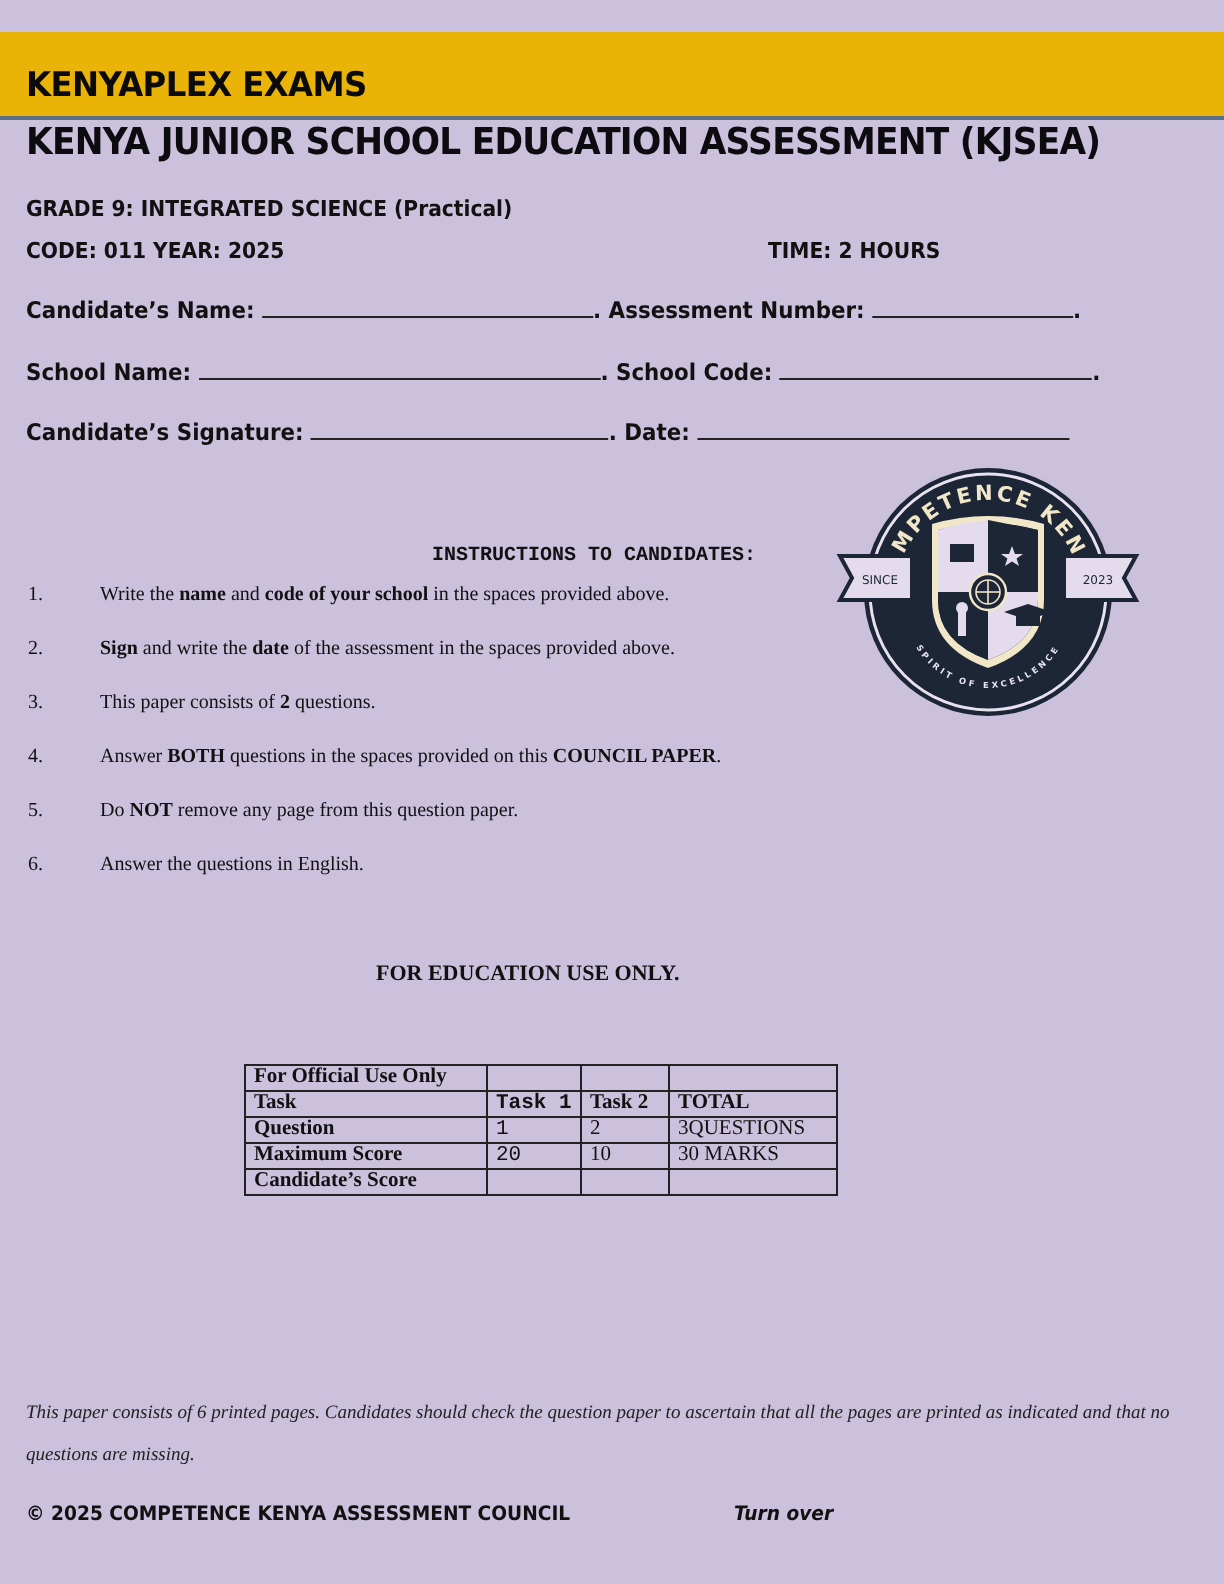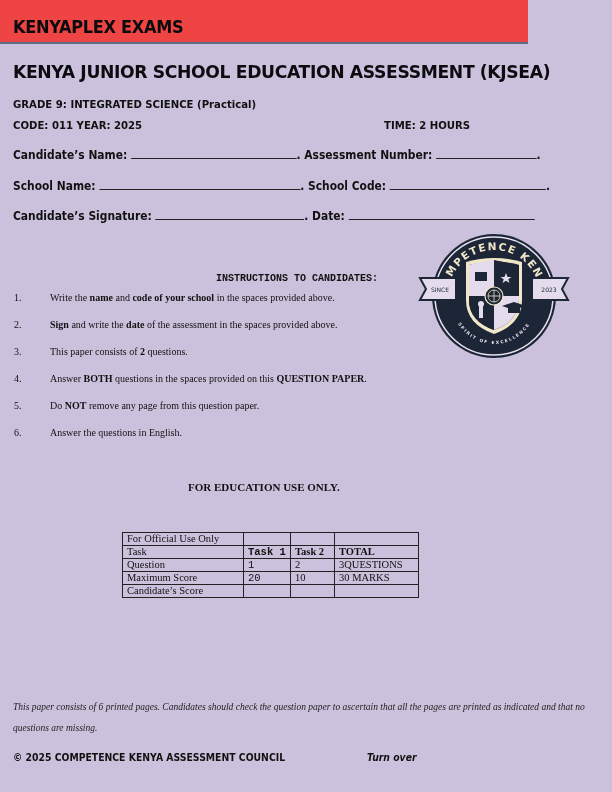--- a/index.html
+++ b/index.html
@@ -3,22 +3,22 @@
   <meta charset="utf-8">
   <style>
     html, body { margin: 0; padding: 0; }
     body {
       width: 612px; height: 792px; position: relative; overflow: hidden;
       background: #cbc1dc;
       font-family: "Liberation Sans", sans-serif;
       color: #111;
     }
     .topbar {
-      position: absolute; left: 0; top: 0; width: 528px; height: 42px;
-      background: #ef4444;
+      position: absolute; left: 0; top: 16px; width: 612px; height: 42px;
+      background: #eab308;
       border-bottom: 2px solid #5a6f86;
     }
     .brand {
       position: absolute; left: 13px; top: 17px;
       font-family: "DejaVu Sans", sans-serif; font-weight: bold;
       font-size: 17px; letter-spacing: -0.3px; color: #0b0b0b;
       transform: scaleX(0.95); transform-origin: left;
     }
     .sans-b { font-family: "DejaVu Sans", sans-serif; font-weight: bold; }
     .title {
@@ -46,21 +46,21 @@
     }
     table.score {
       position: absolute; left: 122px; top: 532px;
       border-collapse: collapse;
       font-family: "Liberation Serif", serif; font-size: 10.5px;
     }
     table.score td {
       border: 1px solid #222; height: 12px; line-height: 12px; padding: 0 4px;
       white-space: nowrap;
     }
-    table.score td.c0 { width: 112px; font-weight: normal; }
+    table.score td.c0 { width: 112px; font-weight: bold; }
     table.score td.c1 { width: 38px; font-family: Liberation Mono, monospace; }
     table.score td.c2 { width: 35px; margin-left: 28px; }
     table.score td.c3 { width: 75px; }
     table.score tr.hdr td.c1, table.score tr.hdr td.c2, table.score tr.hdr td.c3 { font-weight: bold; }
     .note {
       position: absolute; left: 13px; top: 697px; width: 585px;
       font-family: "Liberation Serif", serif; font-style: italic; font-size: 9.5px; line-height: 21px;
       color: #222;
     }
     .copyright {
@@ -151,21 +151,21 @@
   <li>
       <span class="num">2.</span>
       <span class="txt"><b>Sign</b><span> and write the </span><b>date</b><span> of the assessment in the spaces provided above.</span></span>
     </li>
   <li>
       <span class="num">3.</span>
       <span class="txt"><span>This paper consists of </span><b>2</b><span> questions.</span></span>
     </li>
   <li>
       <span class="num">4.</span>
-      <span class="txt"><span>Answer </span><b>BOTH</b><span> questions in the spaces provided on this </span><b>QUESTION PAPER</b><span>.</span></span>
+      <span class="txt"><span>Answer </span><b>BOTH</b><span> questions in the spaces provided on this </span><b>COUNCIL PAPER</b><span>.</span></span>
     </li>
   <li>
       <span class="num">5.</span>
       <span class="txt"><span>Do </span><b>NOT</b><span> remove any page from this question paper.</span></span>
     </li>
   <li>
       <span class="num">6.</span>
       <span class="txt"><span>Answer the questions in English.</span></span>
     </li>
 </ul>

